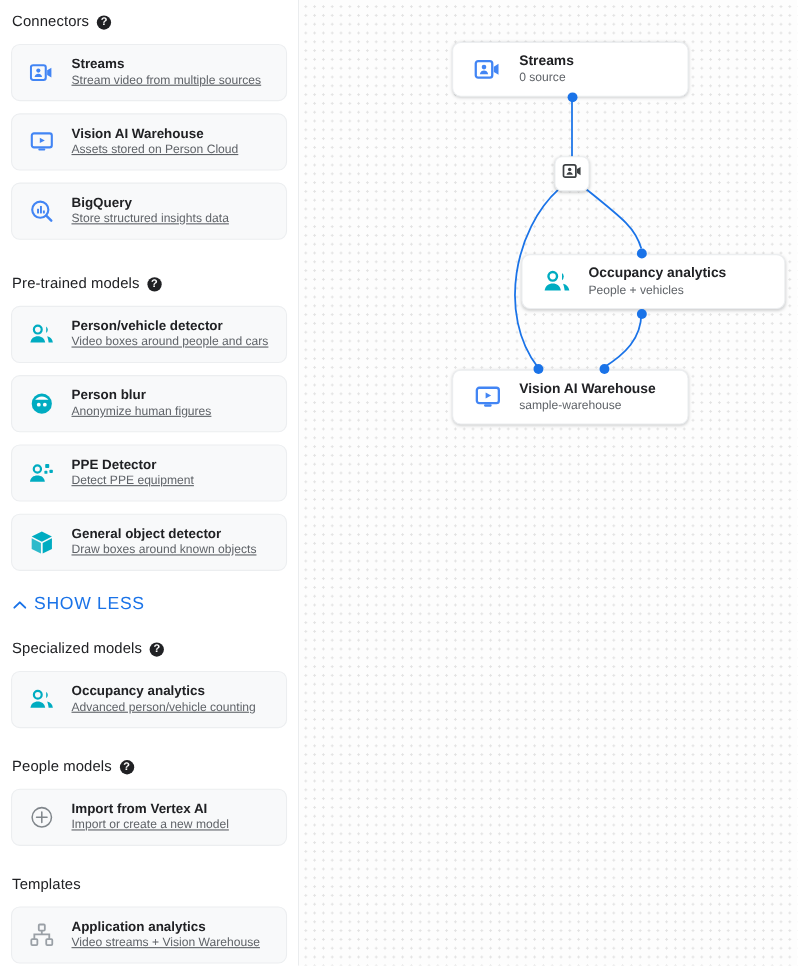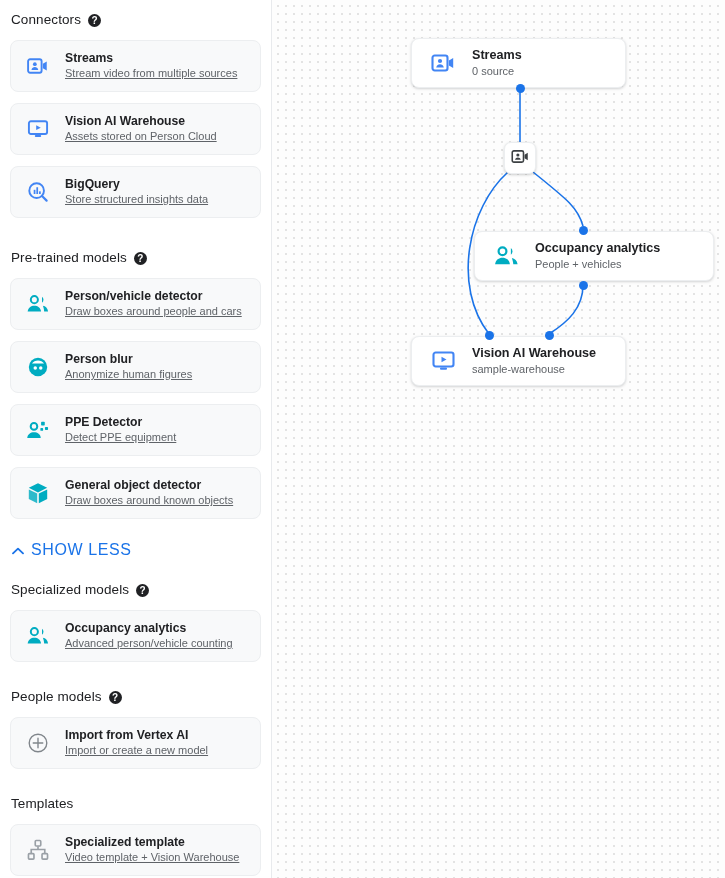--- a/index.html
+++ b/index.html
@@ -171,21 +171,21 @@
       <span class="card-ico">
         <svg width="24" height="20" viewBox="0 0 26 22">
           <circle cx="9" cy="6.2" r="3.9" fill="none" stroke="#00acc1" stroke-width="2.2"></circle>
           <path d="M1.6 19.2c.6-4.3 3.7-6.4 7.4-6.4s6.8 2.1 7.4 6.4z" fill="#00acc1"></path>
           <path d="M17.4 3.1a4.2 4.2 0 010 6.6z" fill="#00acc1"></path>
           <path d="M18.4 12.9c3 .5 5.2 2.6 5.7 6.3h-4.3c-.2-2.5-.8-4.5-1.4-6.3z" fill="#00acc1"></path>
         </svg>
       </span>
       <span class="card-txt">
         <span class="card-title">Person/vehicle detector</span>
-        <span class="card-sub">Draw boxes around people and cars</span>
+        <span class="card-sub">Video boxes around people and cars</span>
       </span>
     </div>
 
     <div class="card">
       <span class="card-ico">
         <svg width="22" height="22" viewBox="0 0 24 24">
           <circle cx="12" cy="12" r="10" fill="#00acc1"></circle>
           <path d="M5.4 8.2c1.5-2.2 3.8-3.4 6.6-3.4s5.1 1.2 6.6 3.4z" fill="#ffffff"></path>
           <circle cx="9" cy="13" r="1.9" fill="#ffffff"></circle>
           <circle cx="15" cy="13" r="1.9" fill="#ffffff"></circle>
@@ -288,22 +288,22 @@
     <div class="card">
       <span class="card-ico">
         <svg width="22" height="22" viewBox="0 0 24 24">
           <rect x="9" y="1.6" width="6" height="6" rx="1" fill="none" stroke="#9aa0a6" stroke-width="1.8"></rect>
           <rect x="1.6" y="16" width="6" height="6" rx="1" fill="none" stroke="#9aa0a6" stroke-width="1.8"></rect>
           <rect x="16.4" y="16" width="6" height="6" rx="1" fill="none" stroke="#9aa0a6" stroke-width="1.8"></rect>
           <path d="M12 7.8v3.6M4.6 16v-4.6h14.8V16" fill="none" stroke="#9aa0a6" stroke-width="1.8"></path>
         </svg>
       </span>
       <span class="card-txt">
-        <span class="card-title">Specialized template</span>
-        <span class="card-sub">Video template + Vision Warehouse</span>
+        <span class="card-title">Application analytics</span>
+        <span class="card-sub">Video streams + Vision Warehouse</span>
       </span>
     </div>
   </div>
 
   <div id="canvas">
 
     <svg id="edges">
 
       <path d="M248 88 L248 143" fill="none" stroke="#1a73e8" stroke-width="1.6"></path>
 

